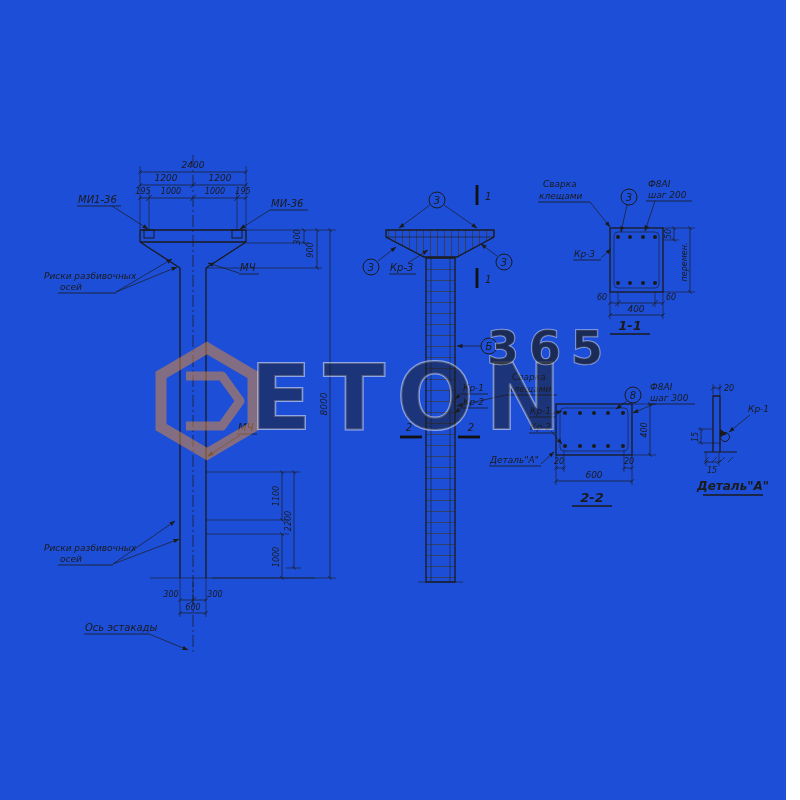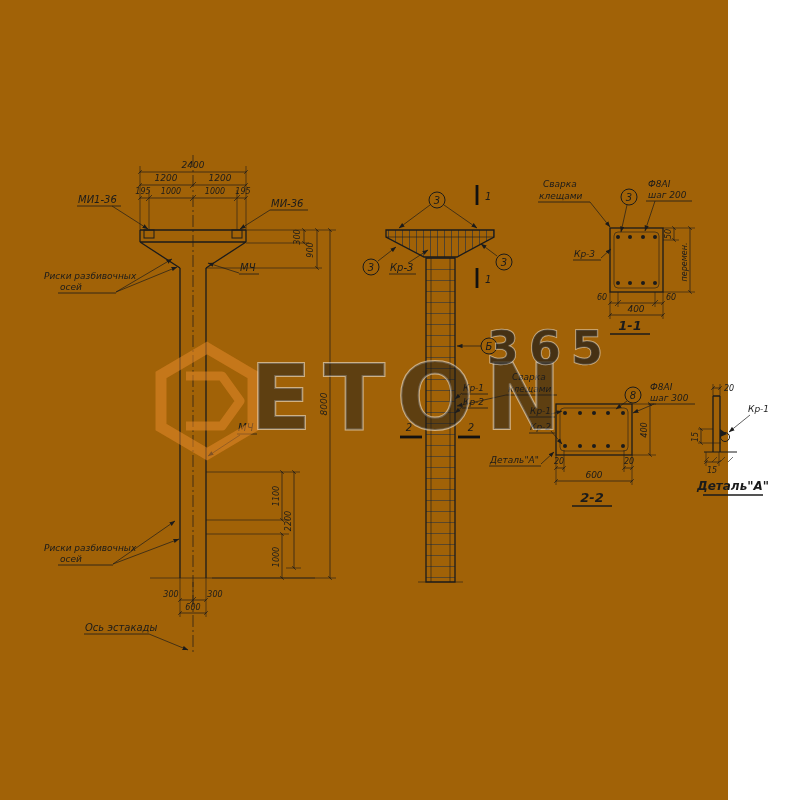--- a/index.html
+++ b/index.html
@@ -1,16 +1,16 @@
 <!DOCTYPE html>
 <html><head>
 <meta charset="utf-8">
 <style>
   html,body{margin:0;padding:0;background:#fff;width:800px;height:800px;overflow:hidden}
-  .sheet{position:relative;width:728px;height:800px;background:#a16207}
+  .sheet{position:relative;width:786px;height:800px;background:#1d4ed8}
   svg text{font-family:"DejaVu Sans",sans-serif;fill:#1b1b1b}
   .dim{font-size:9px;font-style:italic}
   .dims{font-size:8px;font-style:italic}
   .lbl{font-size:10px;font-style:italic}
   .ttl{font-size:13px;font-style:italic;font-weight:700}
   .ttls{font-size:12px;font-style:italic;font-weight:700}
   .co{font-size:10px;font-style:italic;text-anchor:middle}
   .mid{text-anchor:middle}
   .ln{stroke:#1b1b1b;stroke-width:1;fill:none}
   .thin{stroke:#1b1b1b;stroke-width:.6;fill:none}

